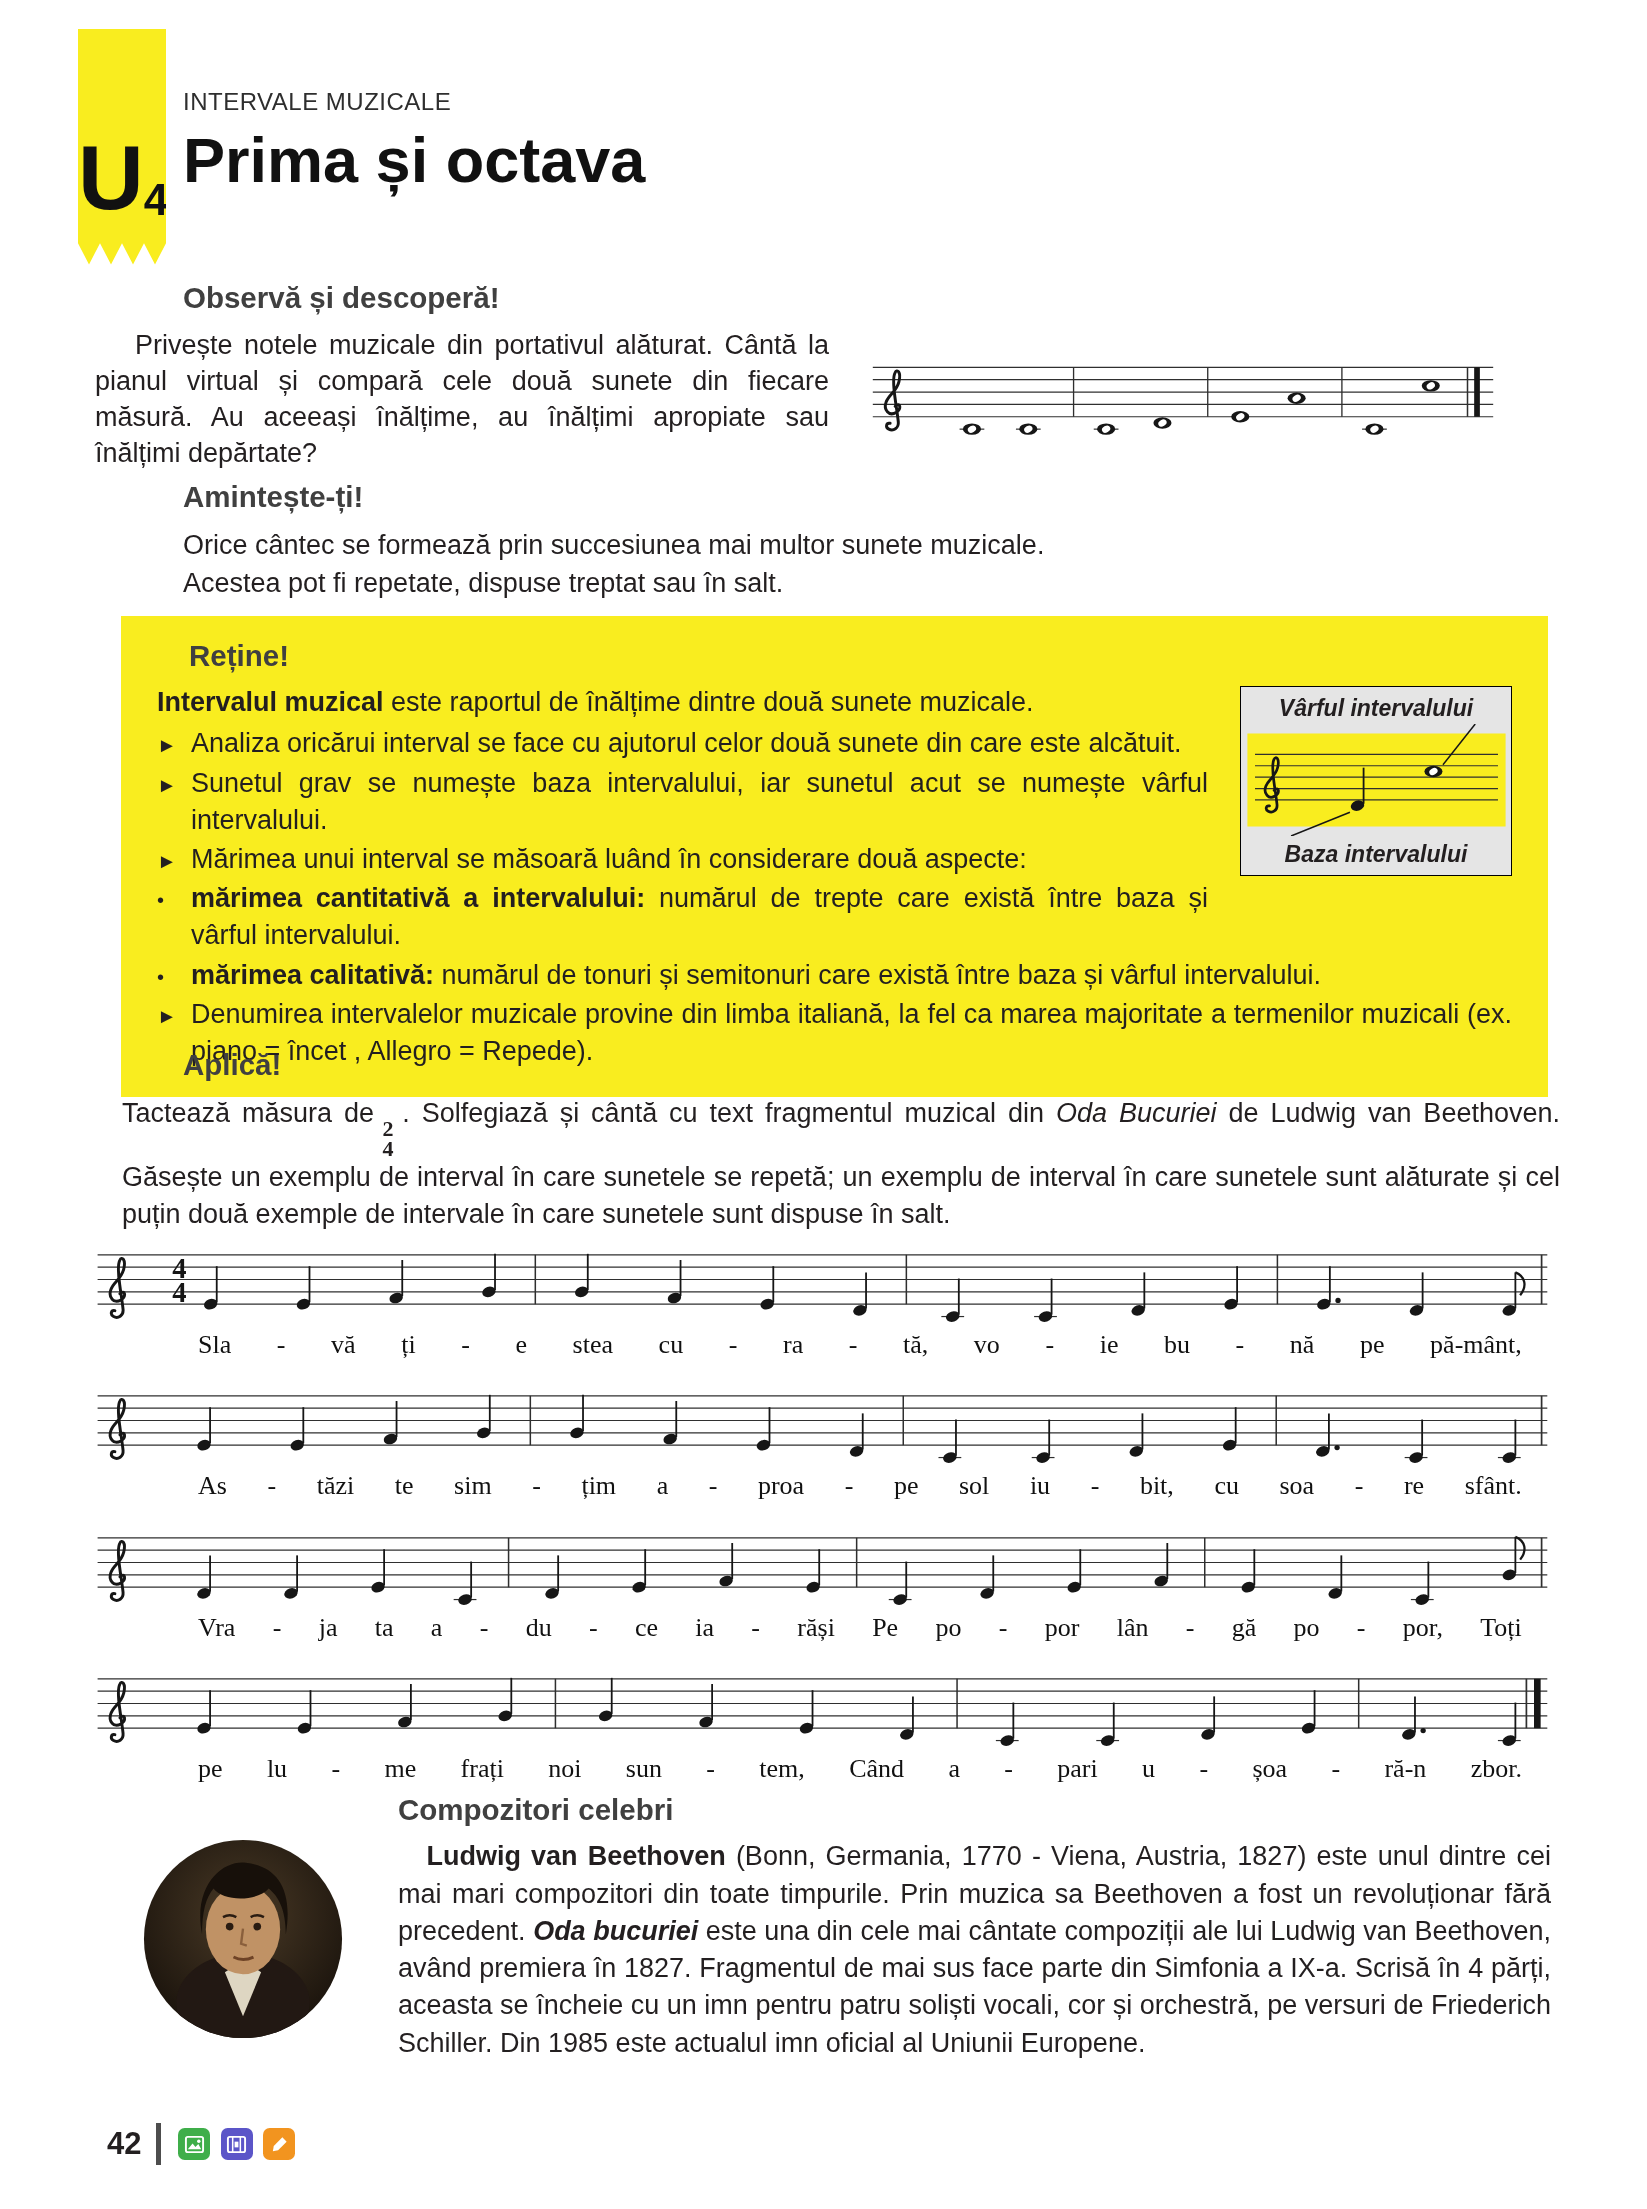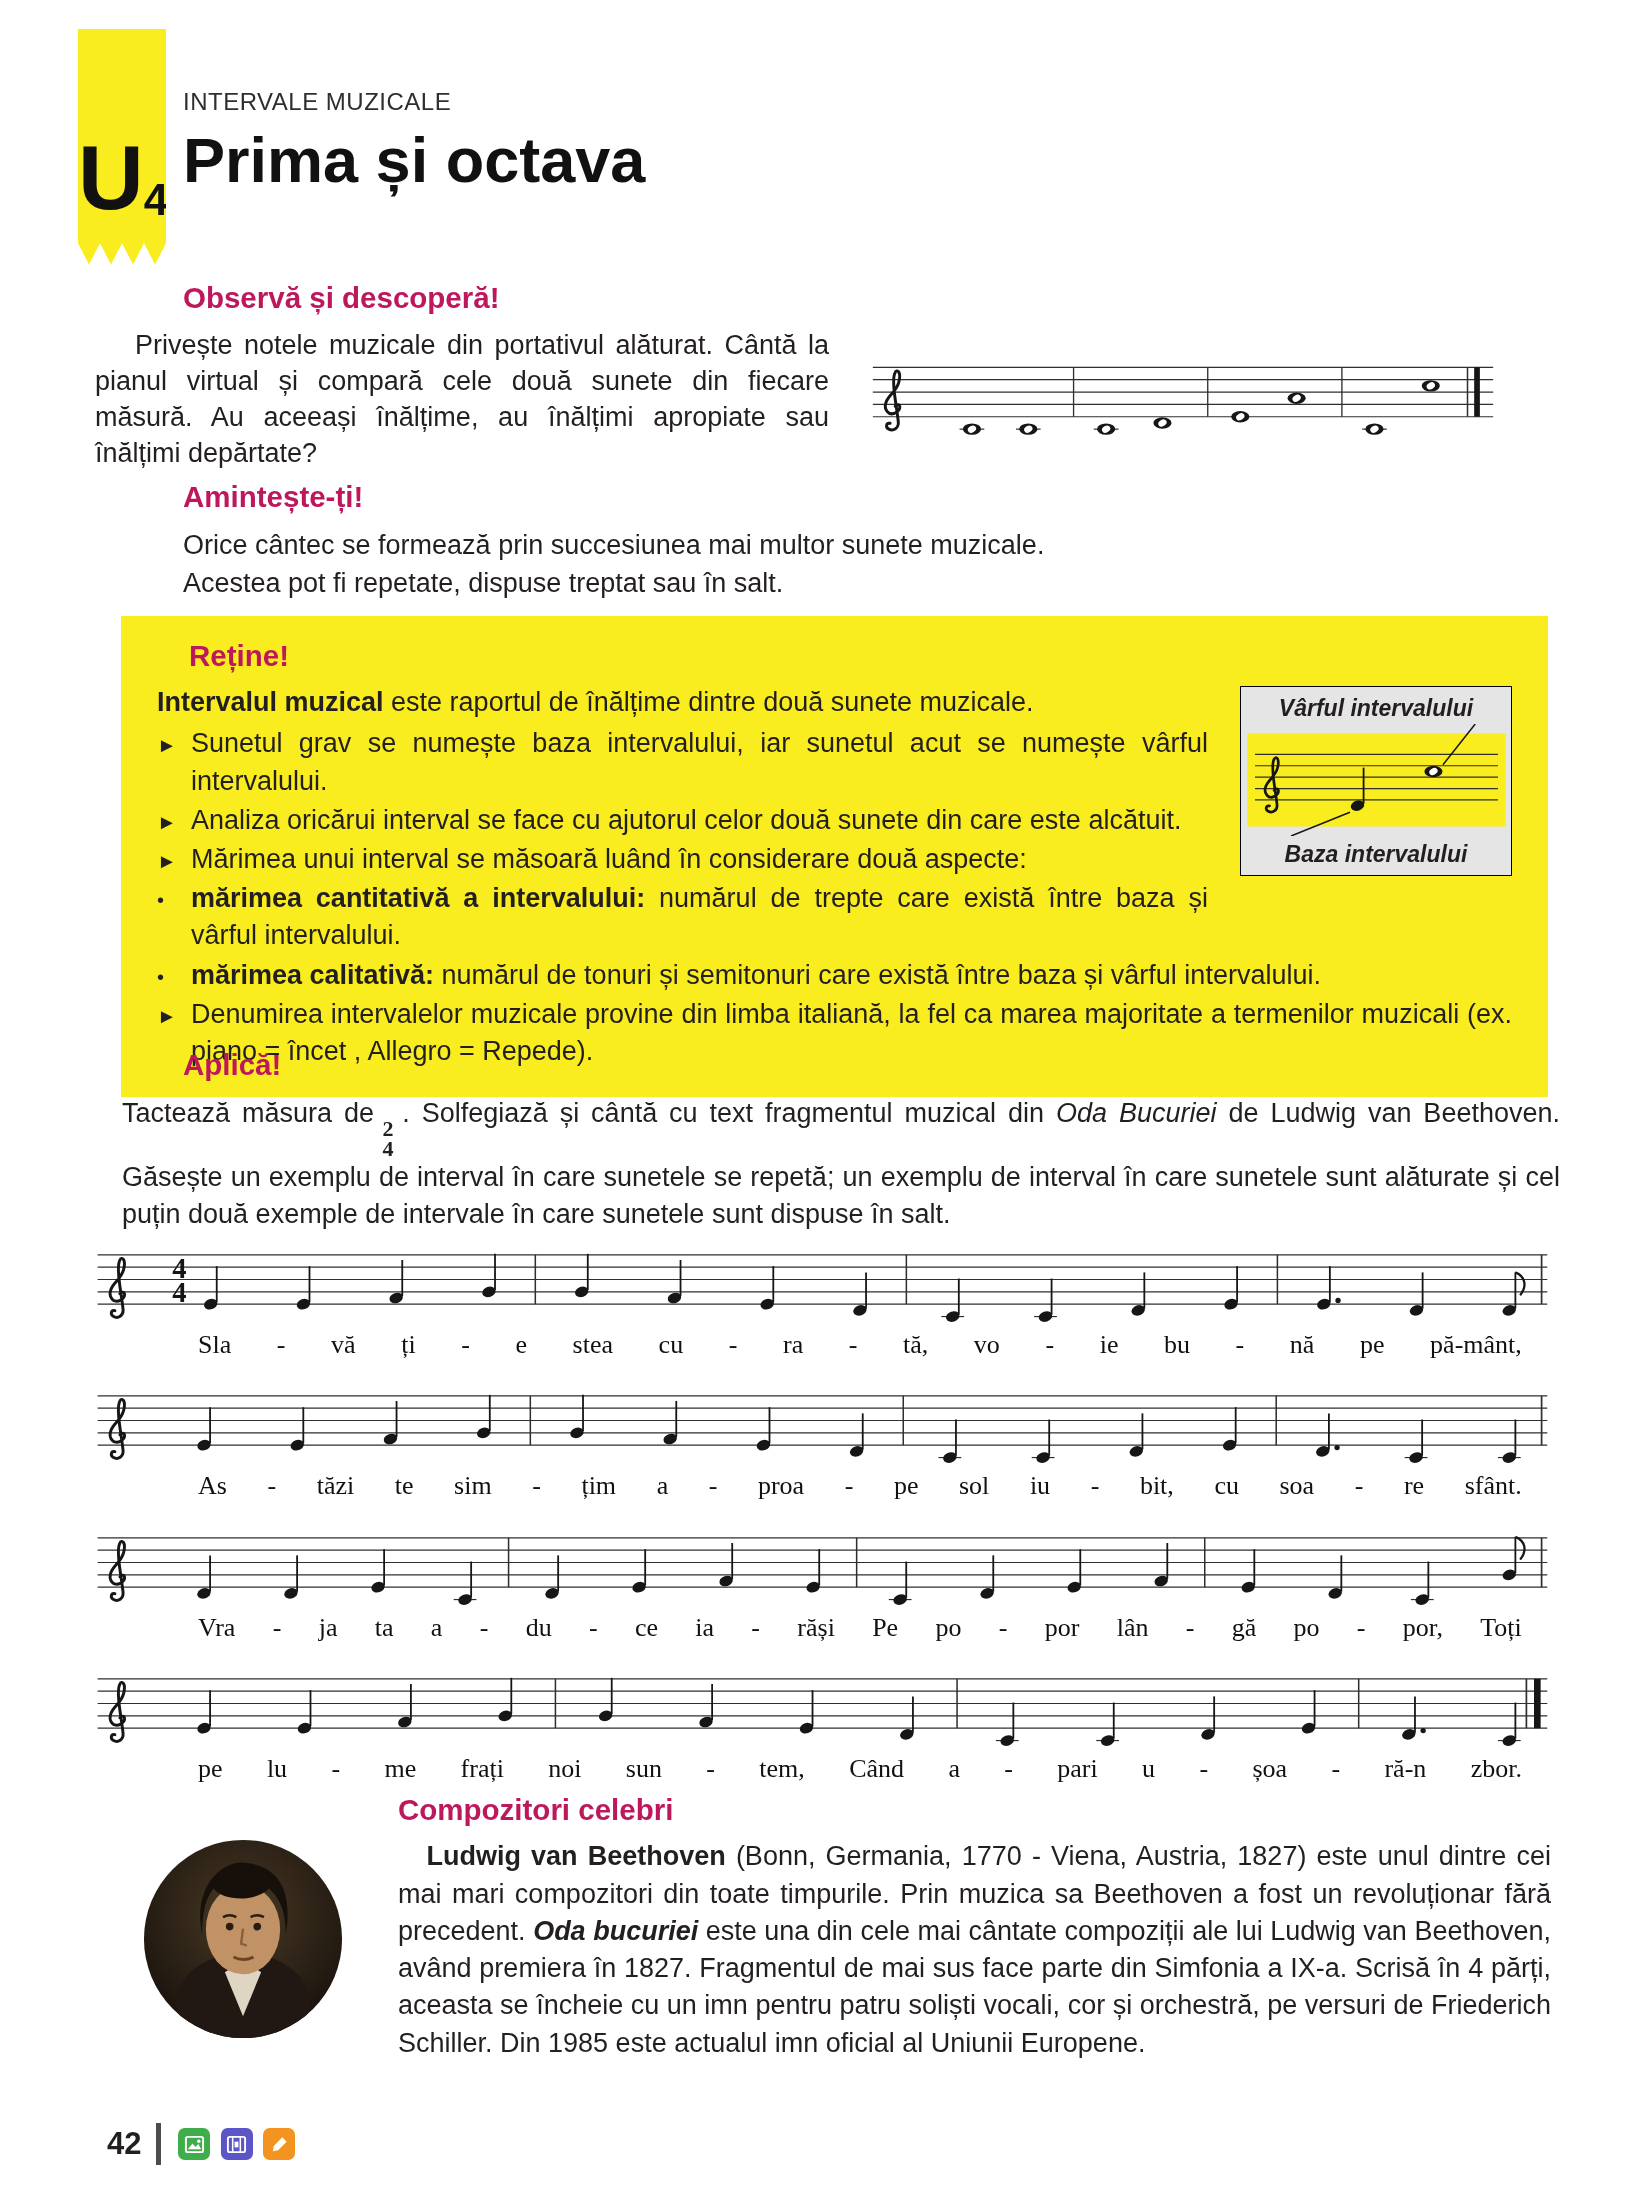--- a/index.html
+++ b/index.html
@@ -12,21 +12,21 @@
     clip-path: polygon(0 0,100% 0,100% 91%,87.5% 100%,75% 91%,62.5% 100%,50% 91%,37.5% 100%,25% 91%,12.5% 100%,0 91%); }
   .unit-label { position:absolute; bottom:40px; width:100%; text-align:center; font-weight:bold; color:#111; }
   .unit-label .u { font-size:91px; line-height:0.9; }
   .unit-label sub { font-size:44px; vertical-align:-5.7px; font-weight:bold; }
 
   
   .hdr { position:absolute; left:183px; top:88px; }
   .kicker { font-size:24px; letter-spacing:0.5px; color:#2e2e2e; }
   .page-title { font-size:63px; font-weight:bold; margin-top:7.6px; color:#111; }
 
-  h2.sec { font-size:29.5px; font-weight:bold; color:#be185d; margin-bottom:13.3px; }
+  h2.sec { font-size:29.5px; font-weight:bold; color:#404040; margin-bottom:13.3px; }
   .just { text-align:justify; }
   p.body { font-size:27px; line-height:1.33; }
 
   #observa { position:absolute; left:95px; top:281px; width:1465px; }
   #observa h2 { margin-left:88px; }
   .observa-row { display:flex; align-items:center; }
   .observa-row p { width:734px; text-indent:40px; }
   .observa-row svg { margin-left:40px; margin-top:3.8px; }
 
   #aminteste { position:absolute; left:95px; top:480px; width:1465px; }
@@ -148,22 +148,22 @@
           <ellipse cx="116" cy="86" rx="7.2" ry="5.4" fill="#161616" transform="rotate(-18 116 86)"></ellipse>
           <line x1="122.4" y1="84" x2="122.4" y2="46" stroke="#161616" stroke-width="1.9"></line>
           <ellipse cx="196" cy="50" rx="9.5" ry="6" fill="#161616"></ellipse>
           <ellipse cx="196" cy="50" rx="4.6" ry="3.4" fill="#ffffff" transform="rotate(-30 196 50)"></ellipse>
           <line x1="240" y1="0" x2="206" y2="43" stroke="#161616" stroke-width="1.6"></line>
           <line x1="46" y1="118" x2="108" y2="93" stroke="#161616" stroke-width="1.6"></line>
         </svg>
       <div class="ib-label">Baza intervalului</div>
     </div>
     <p class="retine-intro"><b>Intervalul muzical</b><span> este raportul de înălțime dintre două sunete muzicale.</span></p>
+    <p class="retine-item"><span class="marker">►</span><b></b><span>Analiza oricărui interval se face cu ajutorul celor două sunete din care este alcătuit.</span></p>
     <p class="retine-item"><span class="marker">►</span><b></b><span>Sunetul grav se numește baza intervalului, iar sunetul acut se numește vârful intervalului.</span></p>
-    <p class="retine-item"><span class="marker">►</span><b></b><span>Analiza oricărui interval se face cu ajutorul celor două sunete din care este alcătuit.</span></p>
     <p class="retine-item"><span class="marker">►</span><b></b><span>Mărimea unui interval se măsoară luând în considerare două aspecte:</span></p>
     <p class="retine-item"><span class="marker">•</span><b>mărimea cantitativă a intervalului:</b><span> numărul de trepte care există între baza și vârful intervalului.</span></p>
     <p class="retine-item"><span class="marker">•</span><b>mărimea calitativă:</b><span> numărul de tonuri și semitonuri care există între baza și vârful intervalului.</span></p>
     <p class="retine-item"><span class="marker">►</span><b></b><span>Denumirea intervalelor muzicale provine din limba italiană, la fel ca marea majoritate a termenilor muzicali (ex. piano = încet , Allegro = Repede).</span></p>
   </section>
 
   <section id="aplica">
     <h2 class="sec">Aplică!</h2>
     <p><span>Tactează măsura de</span><span class="frac">
           <span>2</span>

